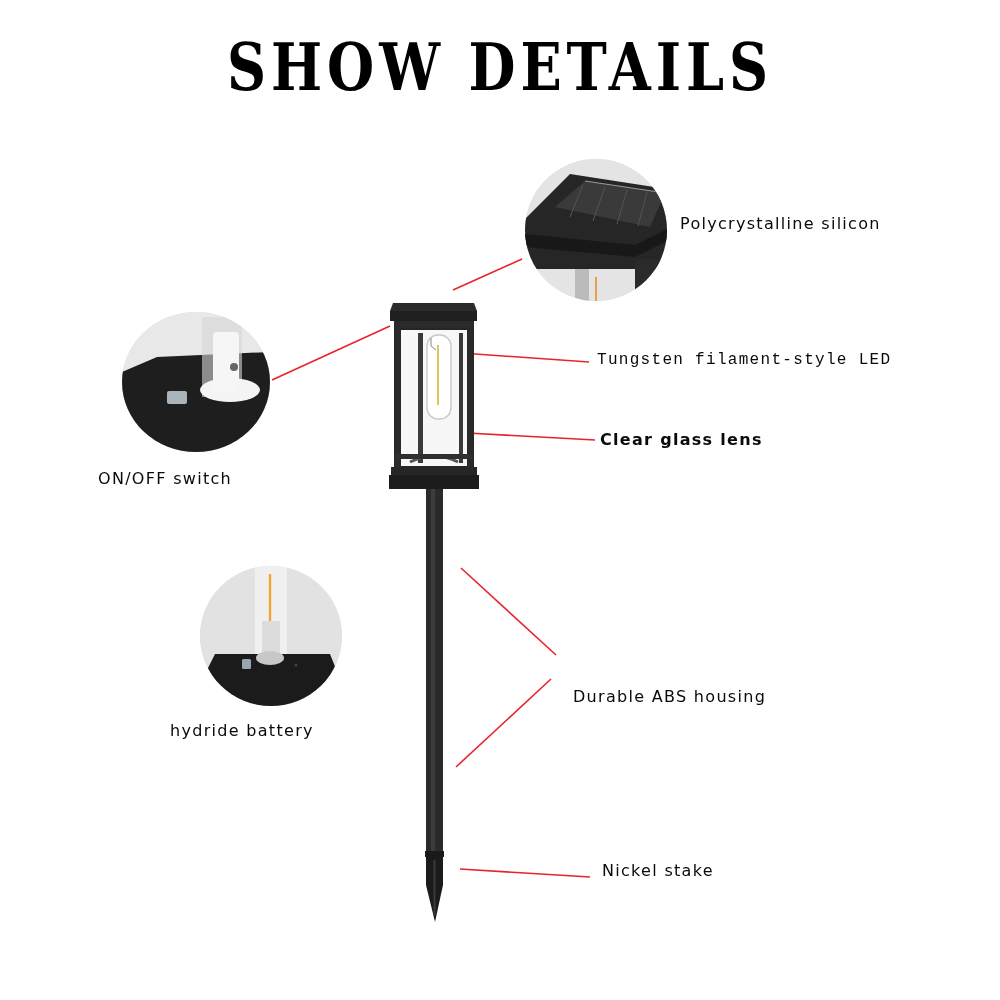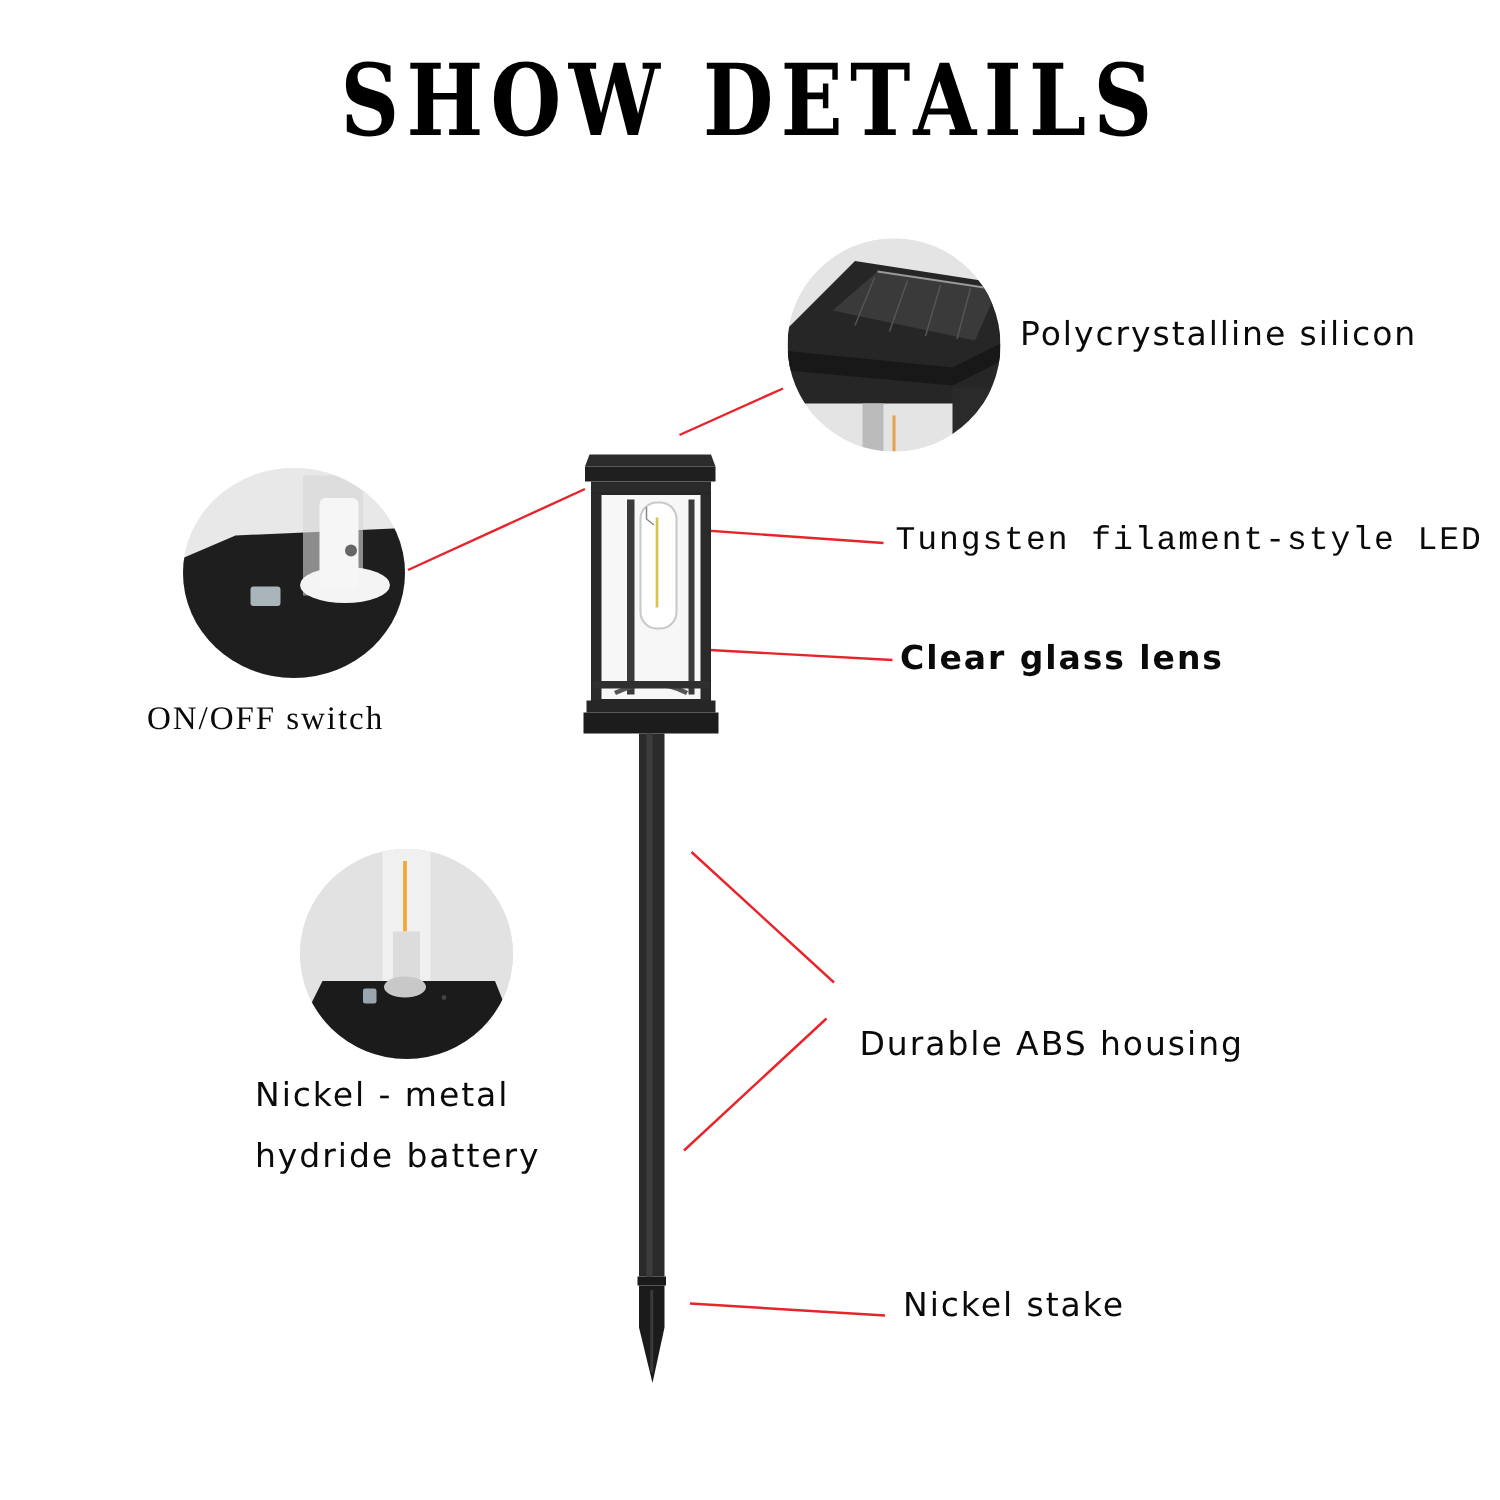--- a/index.html
+++ b/index.html
@@ -4,21 +4,21 @@
   <style>
     html, body { margin: 0; padding: 0; background: #ffffff; }
     body { width: 1000px; height: 1000px; position: relative; overflow: hidden;
            font-family: "DejaVu Sans", sans-serif; color: #111; }
     .title {
       position: absolute; left: 0; top: 34px; width: 1000px; text-align: center;
       font-family: "DejaVu Serif", serif; font-weight: 900; font-size: 66px;
       letter-spacing: 6px; transform: scaleX(0.82); transform-origin: 500px 0;
       color: #000; line-height: 1;
     }
-    .label { position: absolute; font-size: 22px; letter-spacing: 1.3px; line-height: 41px; color: #0a0a0a; white-space: nowrap; }
+    .label { position: absolute; font-size: 16px; letter-spacing: 1.3px; line-height: 41px; color: #0a0a0a; white-space: nowrap; }
     .label span { display: block; }
     svg.scene { position: absolute; left: 0; top: 0; }
     .circle { position: absolute; border-radius: 50%; overflow: hidden; background: #e3e3e3; }
   </style>
 </head>
 <body>
 
 <div class="title">SHOW DETAILS</div>
 
 <svg class="scene" width="1000" height="1000" viewBox="0 0 1000 1000">
@@ -114,28 +114,27 @@
 </div>
 
 <div class="label" style="left:597px; top:340px;font-family:Liberation Mono, monospace;">
   <span>Tungsten filament-style LED</span>
 </div>
 
 <div class="label" style="left:600px; top:419px;font-weight:bold;">
   <span>Clear glass lens</span>
 </div>
 
-<div class="label" style="left:98px; top:458px;font-family:Liberation Serif, serif;">
+<div class="label" style="left:98px; top:458px;">
   <span>ON/OFF switch</span>
 </div>
 
 <div class="label" style="left:573px; top:676px;">
   <span>Durable ABS housing</span>
 </div>
 
 <div class="label" style="left:170px; top:710px;">
-  <span>Nickel - metal</span>
   <span>hydride battery</span>
 </div>
 
 <div class="label" style="left:602px; top:850px;">
   <span>Nickel stake</span>
 </div>
 
 </body></html>

